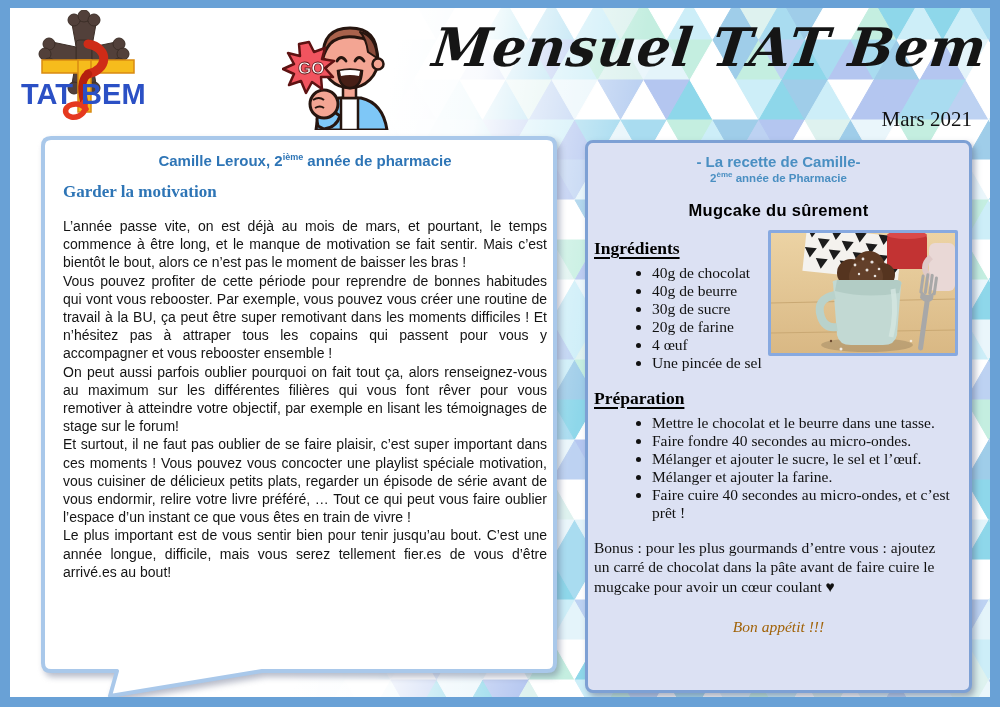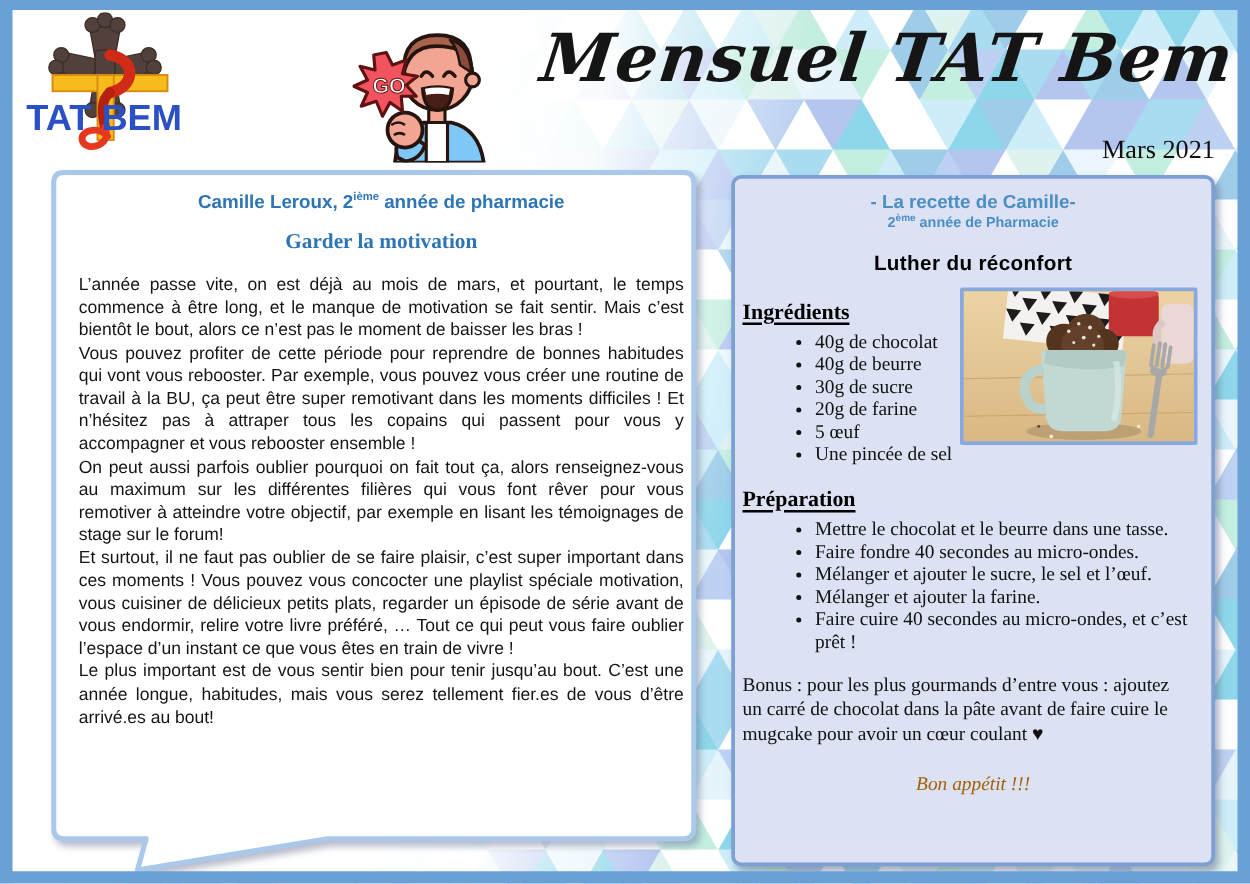--- a/index.html
+++ b/index.html
@@ -17,21 +17,21 @@
   .main-title{position:absolute;left:432px;top:16px;width:556px;z-index:2;text-align:center;
               font-family:"DejaVu Serif",serif;font-style:italic;font-weight:700;
               font-size:53px;color:#151515;transform:skewX(-7deg);letter-spacing:1px;}
   .date{position:absolute;right:28px;top:107px;z-index:2;font-family:"Liberation Serif",serif;
         font-size:21px;color:#111;}
   
   .bubble-svg{position:absolute;left:0;top:0;z-index:2;filter:drop-shadow(3px 4px 3px rgba(95,105,135,.45));}
   .bubble-content{position:absolute;left:63px;top:146px;width:484px;z-index:3;}
   .author{margin-top:6px;text-align:center;color:#2e75b6;font-weight:bold;font-size:15px;}
   .author sup{font-size:9px;}
-  .bubble-title{margin-top:13px;text-align:center;color:#2e75b6;font-weight:bold;font-size:17px;
+  .bubble-title{margin-top:13px;color:#2e75b6;font-weight:bold;font-size:17px;
                 font-family:"Liberation Serif",serif;}
   .bubble-body{margin-top:15px;font-size:14px;line-height:18.2px;text-align:justify;color:#141414;}
   .bubble-body p{margin:0;}
   .quote{margin-top:22px;padding:0 34px;text-align:center;font-family:"Liberation Serif",serif;
          font-weight:bold;font-style:italic;font-size:15px;color:#111;}
   
   .recipe-panel{position:absolute;left:585px;top:140px;width:387px;height:553px;z-index:2;
                 box-sizing:border-box;background:#dce1f3;border:3px solid #7da0d4;border-radius:8px;
                 box-shadow:3px 4px 6px rgba(90,100,130,.5);}
   .recipe-head1{margin-top:10px;text-align:center;color:#4a8fc2;font-weight:bold;font-size:15px;}
@@ -1014,38 +1014,38 @@
   <div class="bubble-content">
     <div class="author">
       <span>Camille Leroux, 2</span><sup>ième</sup><span> année de pharmacie</span>
     </div>
     <div class="bubble-title">Garder la motivation</div>
     <div class="bubble-body">
       <p>L’année passe vite, on est déjà au mois de mars, et pourtant, le temps commence à être long, et le manque de motivation se fait sentir. Mais c’est bientôt le bout, alors ce n’est pas le moment de baisser les bras !</p>
       <p>Vous pouvez profiter de cette période pour reprendre de bonnes habitudes qui vont vous rebooster. Par exemple, vous pouvez vous créer une routine de travail à la BU, ça peut être super remotivant dans les moments difficiles ! Et n’hésitez pas à attraper tous les copains qui passent pour vous y accompagner et vous rebooster ensemble !</p>
       <p>On peut aussi parfois oublier pourquoi on fait tout ça, alors renseignez-vous au maximum sur les différentes filières qui vous font rêver pour vous remotiver à atteindre votre objectif, par exemple en lisant les témoignages de stage sur le forum!</p>
       <p>Et surtout, il ne faut pas oublier de se faire plaisir, c’est super important dans ces moments ! Vous pouvez vous concocter une playlist spéciale motivation, vous cuisiner de délicieux petits plats, regarder un épisode de série avant de vous endormir, relire votre livre préféré, … Tout ce qui peut vous faire oublier l’espace d’un instant ce que vous êtes en train de vivre !</p>
-      <p>Le plus important est de vous sentir bien pour tenir jusqu’au bout. C’est une année longue, habitudes, mais vous serez tellement fier.es de vous d’être arrivé.es au bout!</p>
+      <p>Le plus important est de vous sentir bien pour tenir jusqu’au bout. C’est une année longue, difficile, mais vous serez tellement fier.es de vous d’être arrivé.es au bout!</p>
     </div>
   </div>
 
   <div class="recipe-panel">
     <div class="recipe-head1">- La recette de Camille-</div>
     <div class="recipe-head2">
       <span>2</span><sup>ème</sup><span> année de Pharmacie</span>
     </div>
-    <div class="recipe-title">Luther du réconfort</div>
+    <div class="recipe-title">Mugcake du sûrement</div>
 
     <div class="section-h">Ingrédients</div>
     <ul class="r-list ingredients">
       <li>40g de chocolat</li>
       <li>40g de beurre</li>
       <li>30g de sucre</li>
       <li>20g de farine</li>
-      <li>5 œuf</li>
+      <li>4 œuf</li>
       <li>Une pincée de sel</li>
     </ul>
 
     <div class="photo-wrap">
       <svg width="184" height="120" viewBox="0 0 184 120">
         <defs>
           <linearGradient id="wood" x1="0" y1="0" x2="0" y2="1">
             <stop offset="0" stop-color="#ecd3a4"></stop>
               <stop offset="1" stop-color="#d9b884"></stop>
           </linearGradient>

